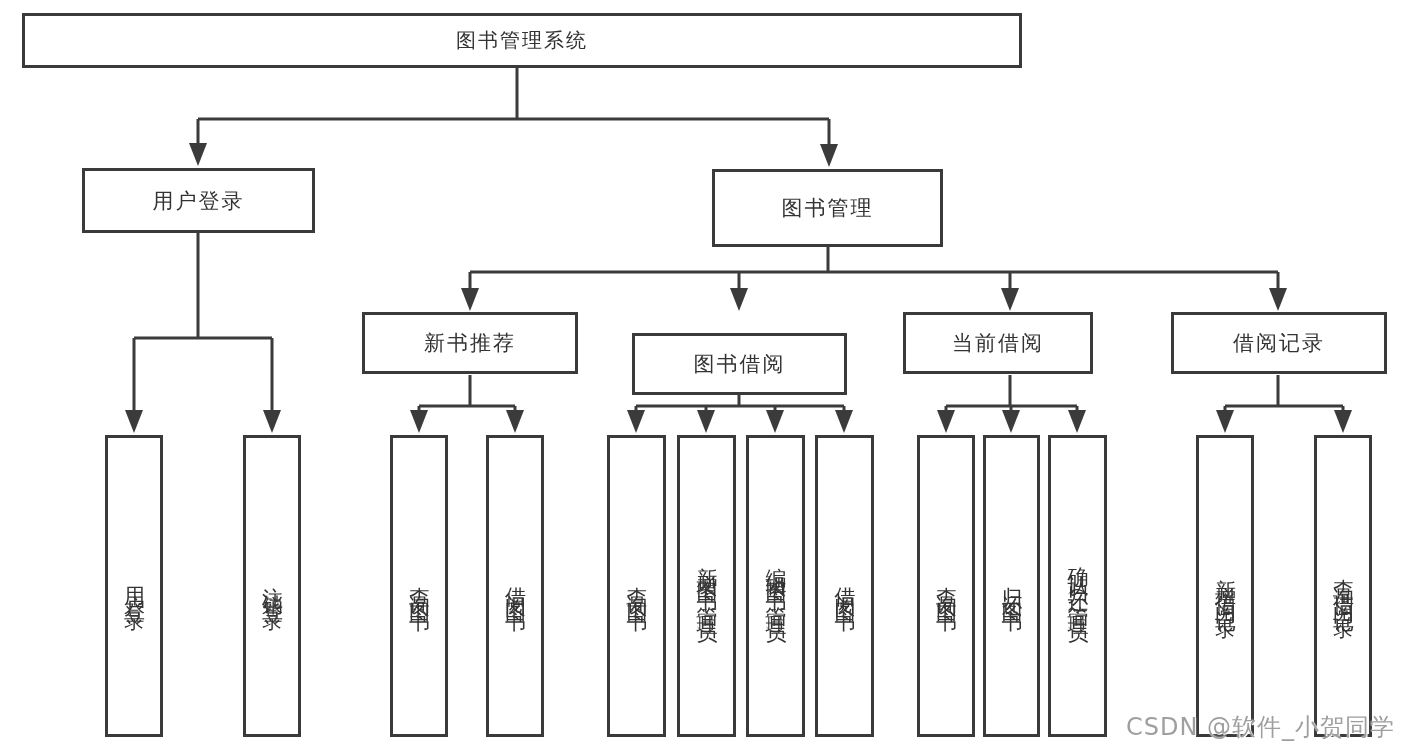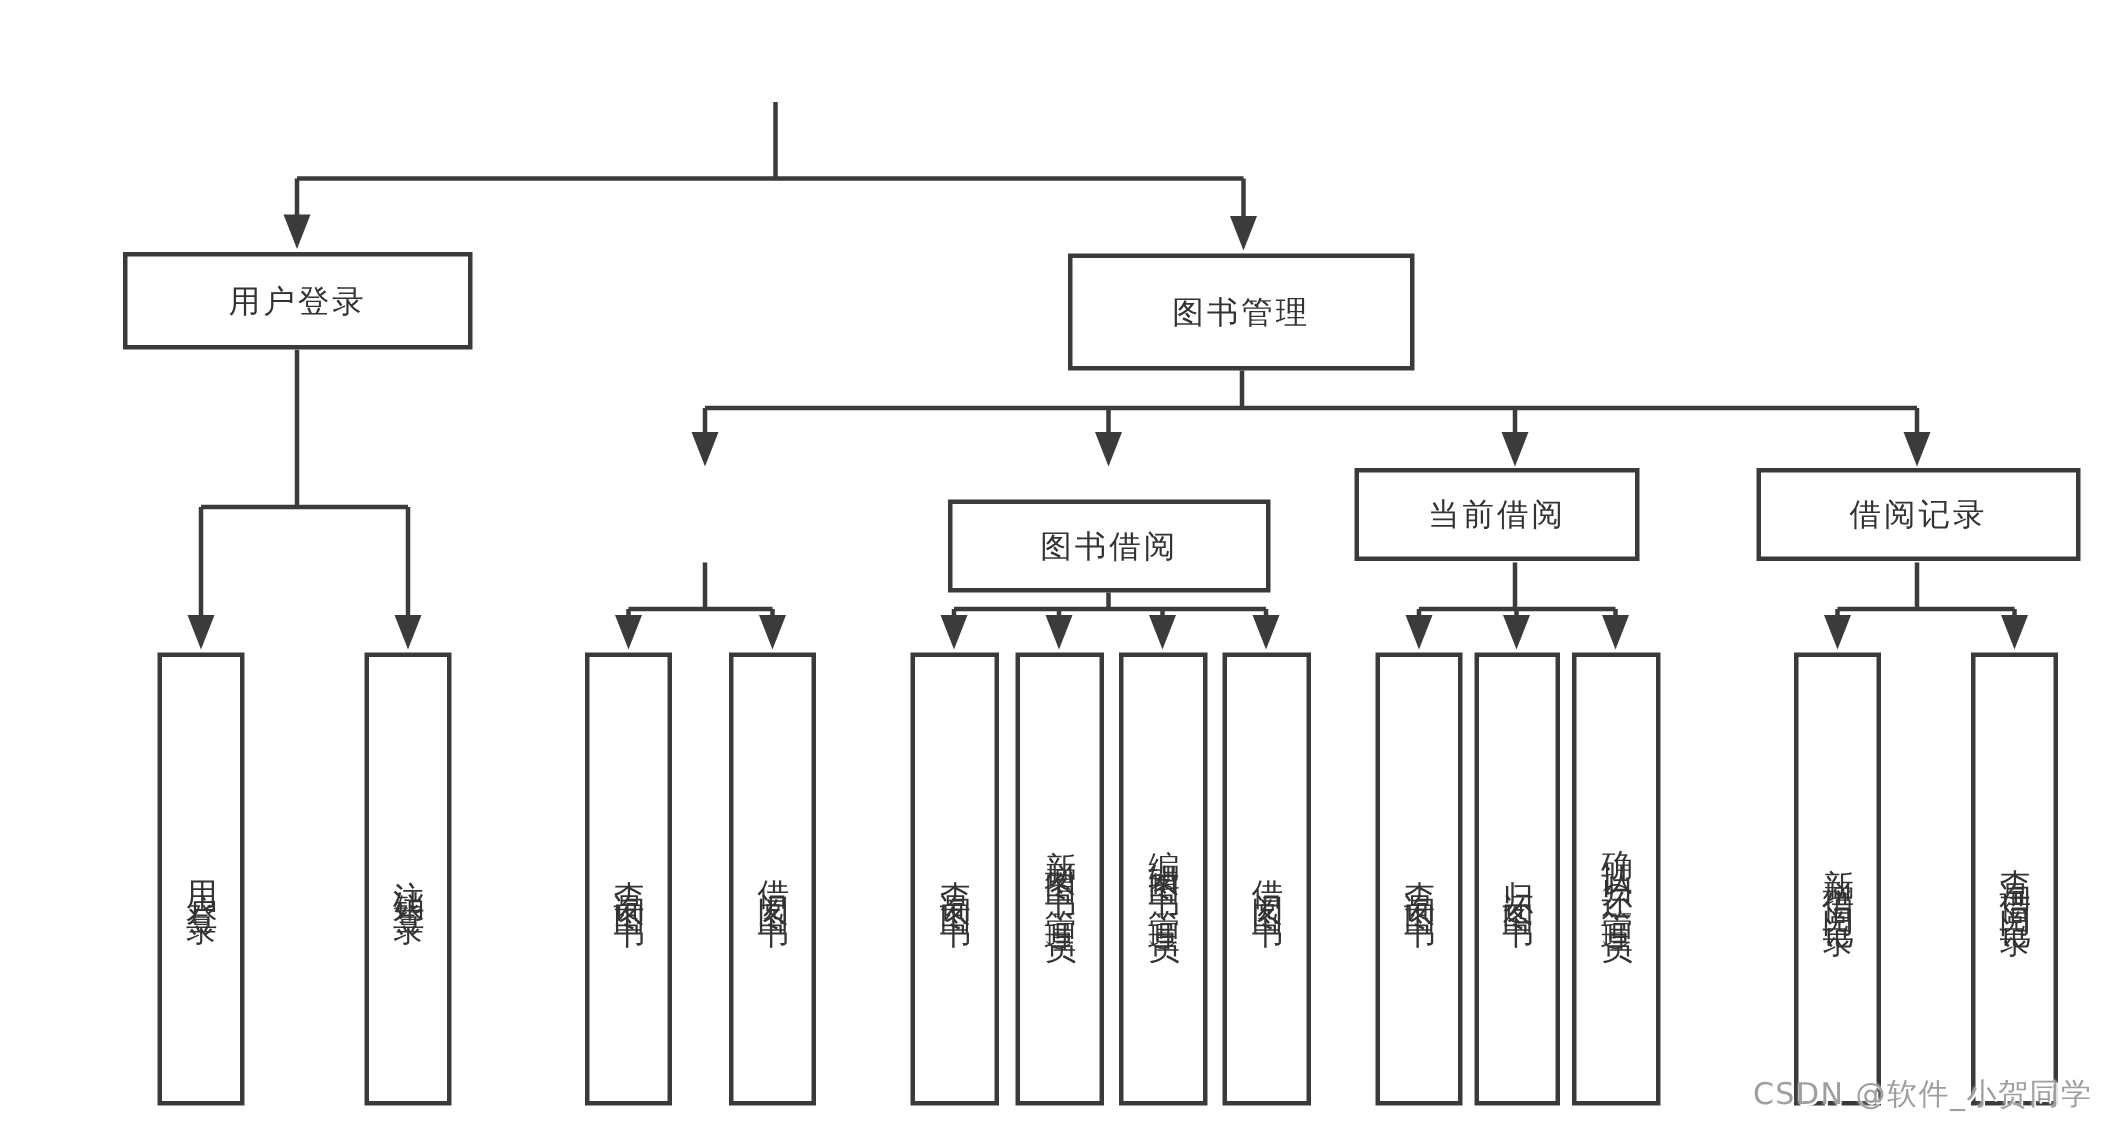--- a/index.html
+++ b/index.html
@@ -37,21 +37,21 @@
     text-orientation: mixed;
     font-size: 21px;
     letter-spacing: 8px;
     line-height: 1;
     white-space: nowrap;
   }
   .watermark {
     position: absolute;
     right: 10px;
     bottom: 4px;
-    font-size: 20px;
+    font-size: 24px;
     color: #9f9f9f;
     letter-spacing: 1px;
     text-shadow: 0 0 2px #ffffff, 1px 1px 0 #ffffff;
     white-space: nowrap;
   }
 </style>
 </head>
 <body>
 
 <div class="stage">
@@ -80,28 +80,34 @@
       <polygon points="766,410 784,410 775,433"></polygon>
       <polygon points="835,410 853,410 844,433"></polygon>
       <polygon points="937,410 955,410 946,433"></polygon>
       <polygon points="1002,410 1020,410 1011,433"></polygon>
       <polygon points="1068,410 1086,410 1077,433"></polygon>
       <polygon points="1216,410 1234,410 1225,433"></polygon>
       <polygon points="1334,410 1352,410 1343,433"></polygon>
     </g>
   </svg>
 
+  <div class="node root" style="left:22px; top:13px; width:1000px; height:55px;">
+    <span class="hlabel">图书管理系统</span>
+  </div>
 
   <div class="node" style="left:82px; top:168px; width:233px; height:65px;">
     <span class="hlabel">用户登录</span>
   </div>
   <div class="node" style="left:712px; top:169px; width:231px; height:78px;">
     <span class="hlabel">图书管理</span>
   </div>
 
+  <div class="node" style="left:362px; top:312px; width:216px; height:62px;">
+    <span class="hlabel">新书推荐</span>
+  </div>
   <div class="node" style="left:632px; top:312px; width:215px; height:62px;margin-top:21px;">
     <span class="hlabel">图书借阅</span>
   </div>
   <div class="node" style="left:903px; top:312px; width:190px; height:62px;">
     <span class="hlabel">当前借阅</span>
   </div>
   <div class="node" style="left:1171px; top:312px; width:216px; height:62px;">
     <span class="hlabel">借阅记录</span>
   </div>
 

